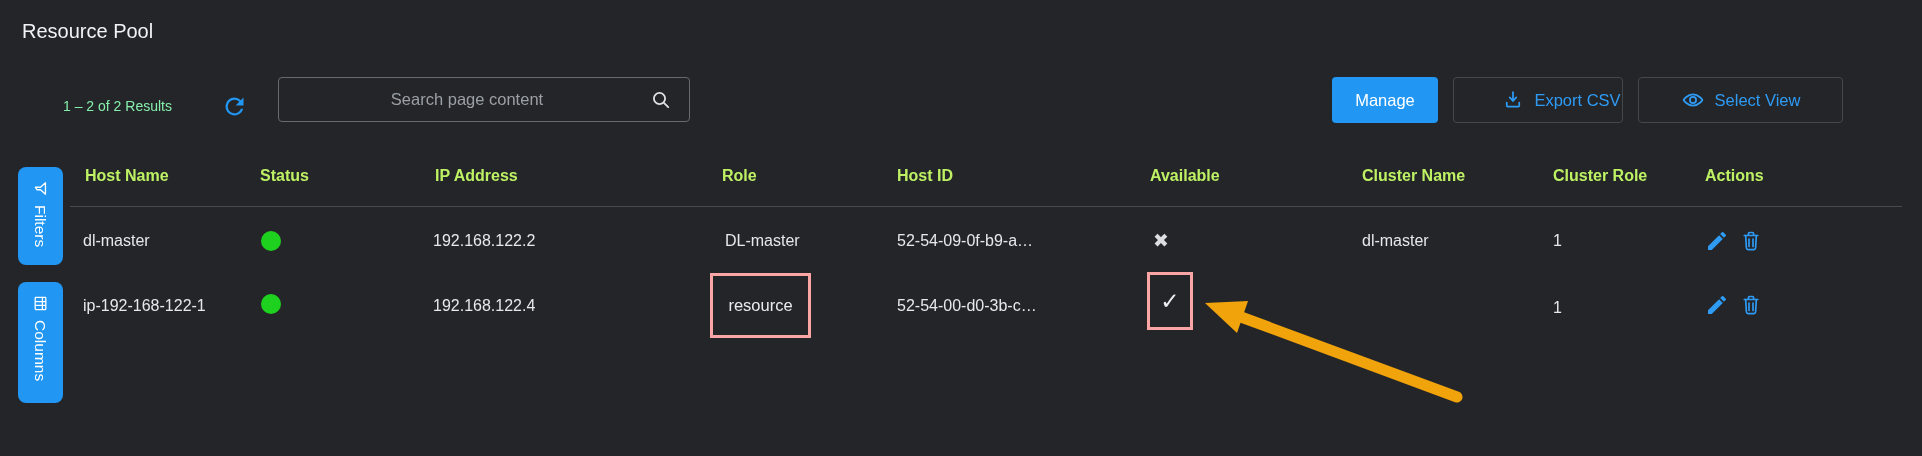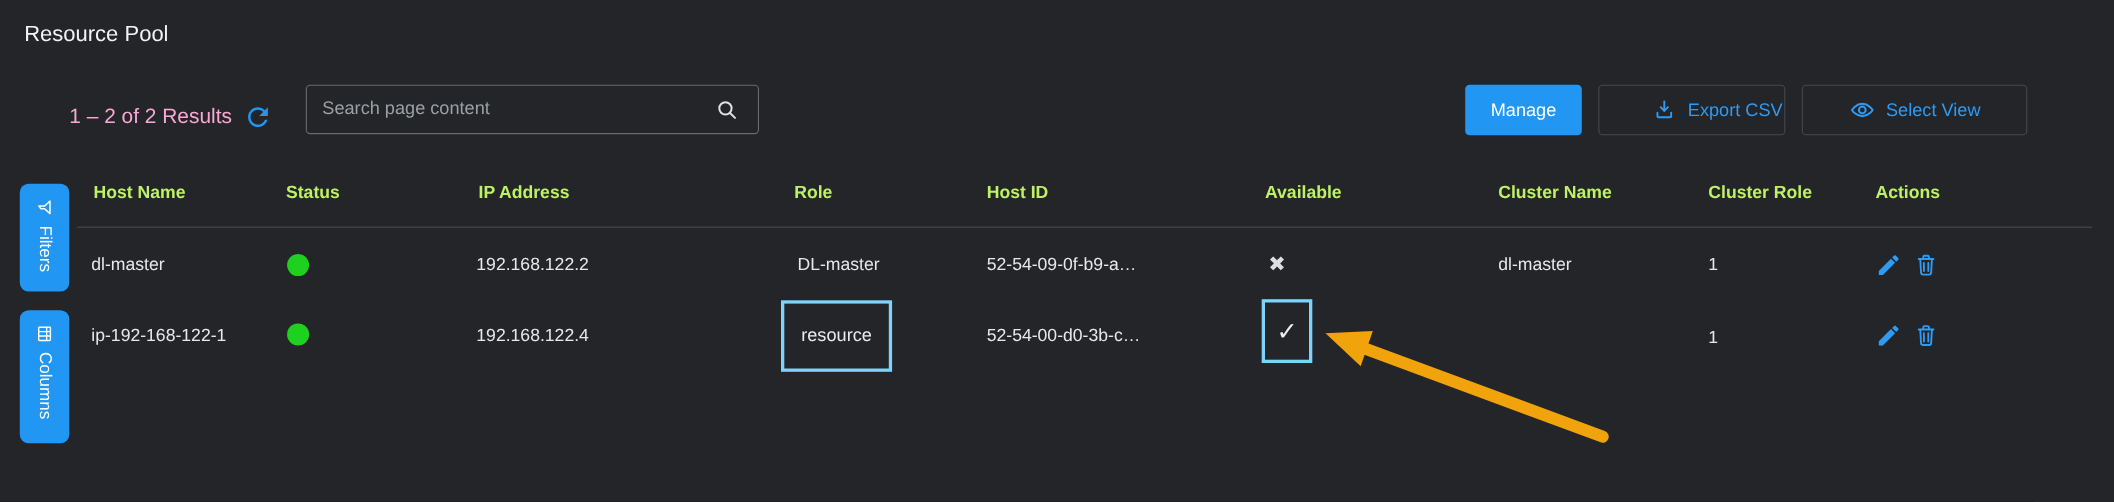--- a/index.html
+++ b/index.html
@@ -6,27 +6,27 @@
   .canvas {
     position:relative; width:1922px; height:456px;
     background:#242528; overflow:hidden;
     font-family:"Liberation Sans","DejaVu Sans",sans-serif;
     color:#e9ebed;
   }
   button { font-family:Liberation Sans, sans-serif; background:none; border:none; padding:0; color:inherit; cursor:pointer; }
 
   .page-title { position:absolute; left:22px; top:19px; font-size:20px; line-height:24px; color:#f2f3f5;text-align:right; }
 
-  .results { position:absolute; left:63px; top:96px; font-size:19px; line-height:21px; color:#f9a8d4; }
+  .results { position:absolute; left:63px; top:96px; font-size:14px; line-height:21px; color:#86efac; }
   .refresh-btn { position:absolute; left:221px; top:93px; width:27px; height:27px; }
 
   .search-wrap { position:absolute; left:278px; top:77px; width:412px; height:45px;
     border:1px solid #666b70; border-radius:4px; box-sizing:border-box; background:transparent; }
   .search-input { position:absolute; inset:0; width:100%; height:100%; background:transparent; border:none; outline:none;
-    color:#e2e4e6; font-size:16.5px; padding:0 48px 0 14px; box-sizing:border-box; font-family:inherit; }
+    color:#e2e4e6; font-size:16.5px; padding:0 48px 0 14px; box-sizing:border-box; font-family:inherit;text-align:center; }
   .search-input::placeholder { color:#9aa0a6; opacity:1; }
   .search-icon { position:absolute; right:16px; top:10px; }
 
   .btn { position:absolute; top:77px; height:46px; border-radius:4px; box-sizing:border-box;
     display:flex; align-items:center; justify-content:center; font-size:16.5px; gap:10px; }
   .btn-manage { left:1332px; width:106px; background:#2196f3; color:#ffffff; }
   .btn-outline { border:1px solid #44484c; color:#2e9bf5; background:transparent; }
   .btn-export { left:1453px; width:170px;padding-left:47px; }
   .btn-select { left:1638px; width:205px; }
 
@@ -41,21 +41,21 @@
   .th { position:absolute; top:165px; font-size:16px; line-height:22px; font-weight:700; color:#bef264; }
   .divider { position:absolute; left:70px; top:206px; width:1832px; height:1px; background:#474a4e; }
 
   .td { position:absolute; font-size:16px; line-height:22px; color:#e6e8ea; }
   .dot { position:absolute; width:20px; height:20px; border-radius:50%; background:#1fd11f; }
   .xmark { position:absolute; font-size:19px; line-height:24px; font-weight:700; color:#dcdee0; }
   .check { font-size:23px; color:#eceef0; }
 
   .icon-btn { position:absolute; width:26px; height:26px; display:flex; align-items:center; justify-content:center; }
 
-  .hl-box { position:absolute; border:3px solid #7dd3fc; box-sizing:border-box;
+  .hl-box { position:absolute; border:3px solid #fca5a5; box-sizing:border-box;
     display:flex; align-items:center; justify-content:center; font-size:16.5px; color:#e9ebed;text-align:right; }
 
   .arrow-overlay { position:absolute; left:0; top:0; pointer-events:none; }
 </style>
 </head>
 <body>
 
 <div class="canvas">
 
   <div class="page-title">Resource Pool</div>

